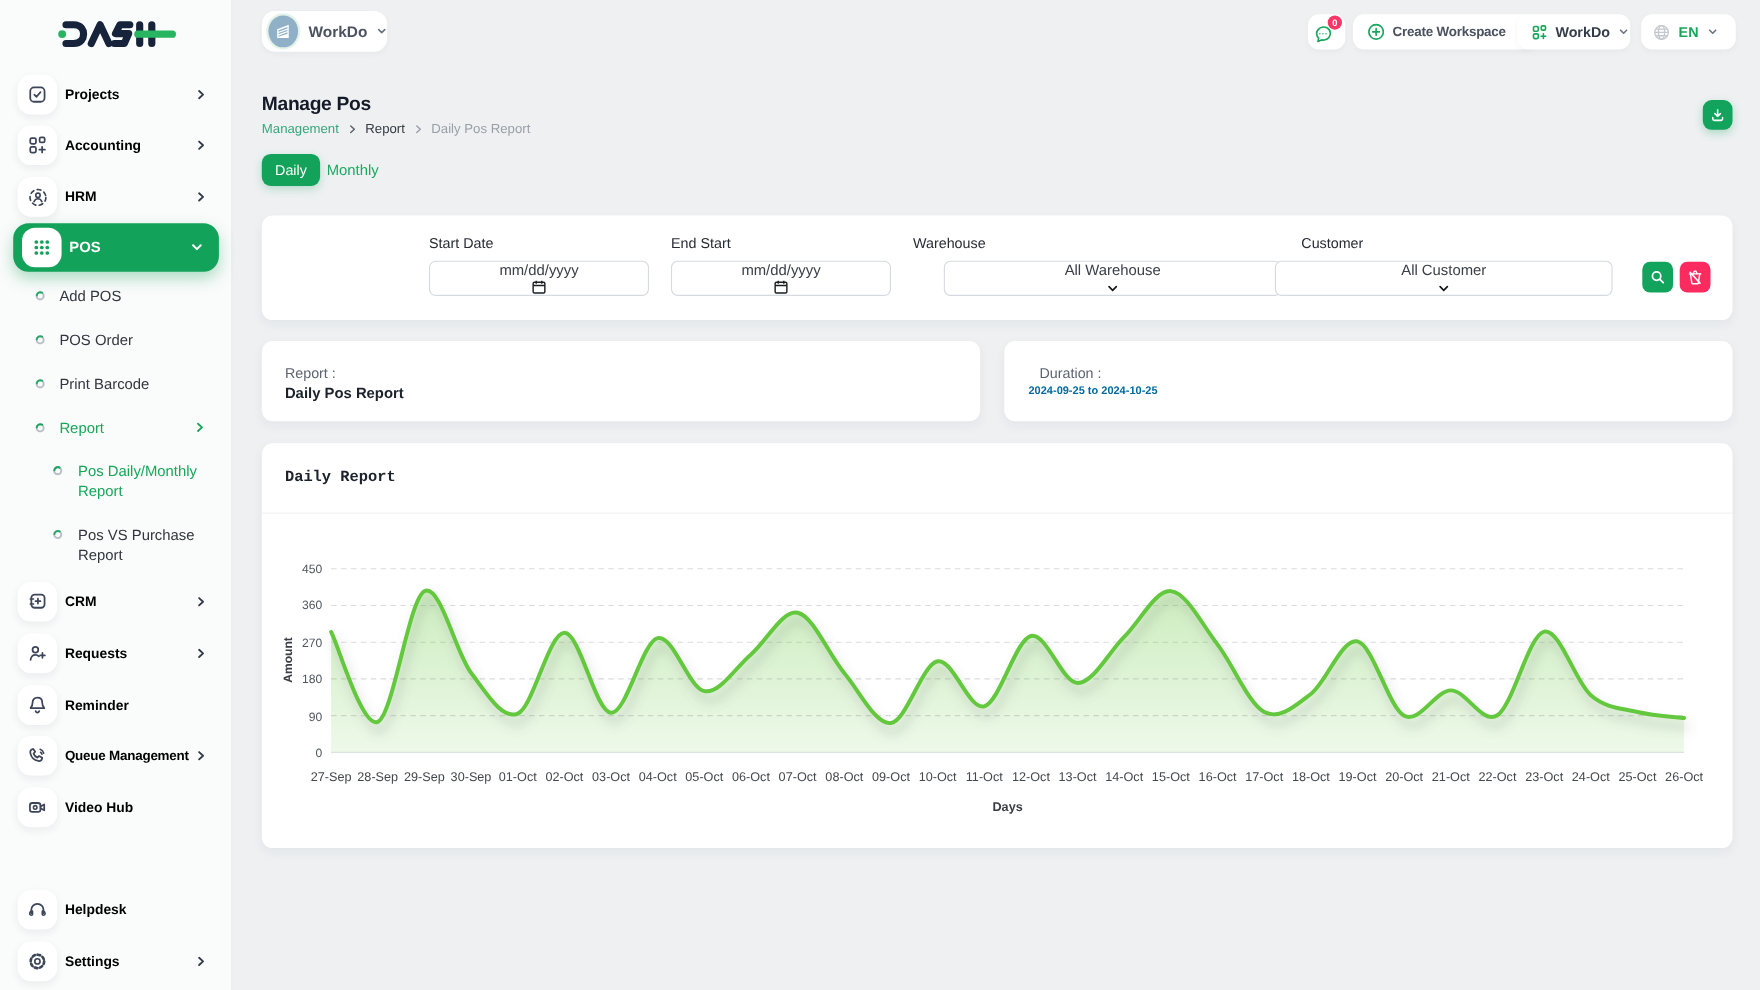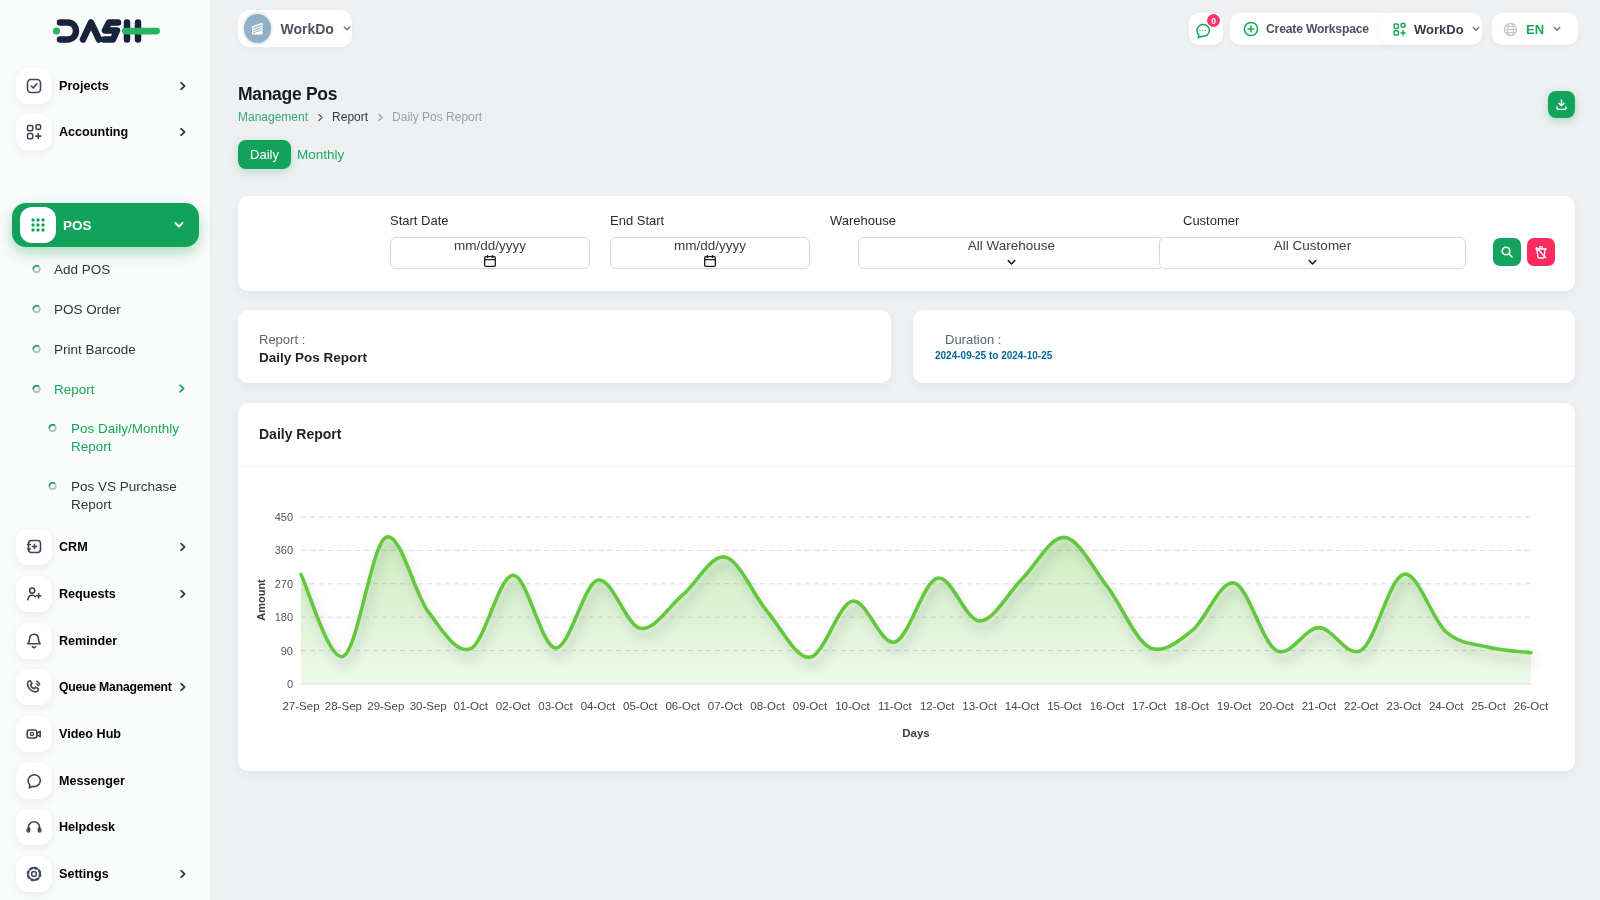--- a/index.html
+++ b/index.html
@@ -87,20 +87,33 @@
           <rect x="2.5" y="10.5" width="5.2" height="5.2" rx="1.4"></rect>
           <path d="M13.3,10.6 v5 M10.8,13.1 h5"></path>
         </svg>
       </div>
     <span class="lbl">Accounting</span>
     <svg class="chev" width="11" height="11" viewBox="0 0 11 11">
         <path d="M4,2.2 L7.6,5.5 L4,8.8" fill="none" stroke="#323a48" stroke-width="1.7" stroke-linecap="round" stroke-linejoin="round"></path>
       </svg>
   </div>
 
+  <div class="mi" style="top:157px;">
+    <div class="ibox">
+        <svg width="19" height="19" viewBox="0 0 19 19" fill="none" stroke="#3d4659" stroke-width="1.5" stroke-linecap="round">
+          <circle cx="9.5" cy="9.5" r="7.2" stroke-dasharray="3.4 3.2"></circle>
+          <circle cx="9.5" cy="7.6" r="2"></circle>
+          <path d="M5.9,13.3 c0.8-1.8 2.1-2.6 3.6-2.6 s2.8,0.8 3.6,2.6"></path>
+        </svg>
+      </div>
+    <span class="lbl">HRM</span>
+    <svg class="chev" width="11" height="11" viewBox="0 0 11 11">
+        <path d="M4,2.2 L7.6,5.5 L4,8.8" fill="none" stroke="#323a48" stroke-width="1.7" stroke-linecap="round" stroke-linejoin="round"></path>
+      </svg>
+  </div>
 
   <div class="sub" style="top:258px;">
       <span class="dot">
         <svg width="9" height="9" viewBox="0 0 9 9">
           <circle cx="4.5" cy="4.5" r="3.2" fill="none" stroke="#b9bfc6" stroke-width="1.8"></circle>
           <path d="M1.4,4 A3.2,3.2 0 0 1 6.2,1.6" fill="none" stroke="#26a967" stroke-width="1.8" stroke-linecap="round"></path>
         </svg>
       </span>
       <span class="lbl">Add POS</span>
     </div>
@@ -208,28 +221,20 @@
     <div class="ibox">
         <svg width="18" height="18" viewBox="0 0 18 18" fill="none" stroke="#3d4659" stroke-width="1.6" stroke-linecap="round" stroke-linejoin="round">
           <rect x="2.2" y="5" width="9.6" height="8" rx="2.2"></rect>
           <path d="M11.8,8.2 l3.4-1.8 v5.2 l-3.4-1.8"></path>
           <circle cx="7" cy="9" r="1.6" stroke-width="1.4"></circle>
         </svg>
       </div>
     <span class="lbl">Video Hub</span>
   </div>
 
-  <div class="mi" style="top:759px;">
-    <div class="ibox">
-        <svg width="18" height="18" viewBox="0 0 18 18" fill="none" stroke="#3d4659" stroke-width="1.6" stroke-linecap="round" stroke-linejoin="round">
-          <path d="M9,2.8 c3.6,0 6.4,2.6 6.4,5.9 s-2.8,5.9 -6.4,5.9 c-0.8,0 -1.6-0.1 -2.3-0.4 l-3.3,0.9 l1-2.8 c-0.8-1 -1.2-2.2 -1.2-3.6 c0-3.3 2.8-5.9 6.4-5.9 z" transform="rotate(-8 9 9)"></path>
-        </svg>
-      </div>
-    <span class="lbl">Messenger</span>
-  </div>
 
   <div class="mi" style="top:805px;">
     <div class="ibox">
         <svg width="18" height="18" viewBox="0 0 18 18" fill="none" stroke="#3d4659" stroke-width="1.6" stroke-linecap="round" stroke-linejoin="round">
           <path d="M3.4,12.2 V9.4 c0-3.2 2.5-5.6 5.6-5.6 s5.6,2.4 5.6,5.6 v2.8"></path>
           <path d="M3.4,10.4 c-0.9,0.2 -1.4,0.9 -1.4,1.8 c0,1 0.7,1.8 1.7,1.8 c0.5,0 0.9-0.4 0.9-0.9 v-2.4 c0-0.5 -0.4-0.8 -0.9-0.7 z M14.6,10.4 c0.9,0.2 1.4,0.9 1.4,1.8 c0,1 -0.7,1.8 -1.7,1.8 c-0.5,0 -0.9-0.4 -0.9-0.9 v-2.4 c0-0.5 0.4-0.8 0.9-0.7 z" stroke-width="1.4"></path>
         </svg>
       </div>
     <span class="lbl">Helpdesk</span>
   </div>
@@ -375,21 +380,21 @@
 <div class="card" style="left:238px; top:310px; width:653px; height:73px;">
   <span class="abs" style="left:21px; top:22px; font-size:13px; color:#5c6570;">Report :</span>
   <span class="abs" style="left:21px; top:40px; font-size:13.5px; font-weight:700; color:#1c222b;">Daily Pos Report</span>
 </div>
 <div class="card" style="left:913px; top:310px; width:662px; height:73px;">
   <span class="abs" style="left:32px; top:22px; font-size:13px; color:#5c6570;">Duration :</span>
   <span class="abs" style="left:22px; top:40px; font-size:10px; font-weight:700; color:#0369a1;">2024-09-25 to 2024-10-25</span>
 </div>
 
 <div class="card" style="left:238px; top:403px; width:1337px; height:368px;">
-  <span class="abs" style="left:21px; top:23px; font-size:14px; font-weight:700; color:#1c222b;">Daily Report</span>
+  <span class="abs" style="left:21px; top:23px; font-size:14px; font-weight:700; color:#1c222b;font-family:Liberation Mono, monospace;">Daily Report</span>
   <div class="abs" style="left:0; top:63px; width:1337px; height:1px; background:#eff1f2;"></div>
   <svg class="abs" style="left:0; top:0;" width="1337" height="368" viewBox="0 0 1337 368">
     <defs>
       <linearGradient id="ag" x1="0" y1="114" x2="0" y2="281" gradientUnits="userSpaceOnUse">
         <stop offset="0" stop-color="#64c83c" stop-opacity="0.36"></stop>
         <stop offset="1" stop-color="#64c83c" stop-opacity="0.11"></stop>
       </linearGradient>
       <filter id="ds" x="-20%" y="-20%" width="140%" height="160%">
         <feDropShadow dx="3" dy="8" stdDeviation="5" flood-color="#63686e" flood-opacity="0.33"></feDropShadow>
       </filter>

